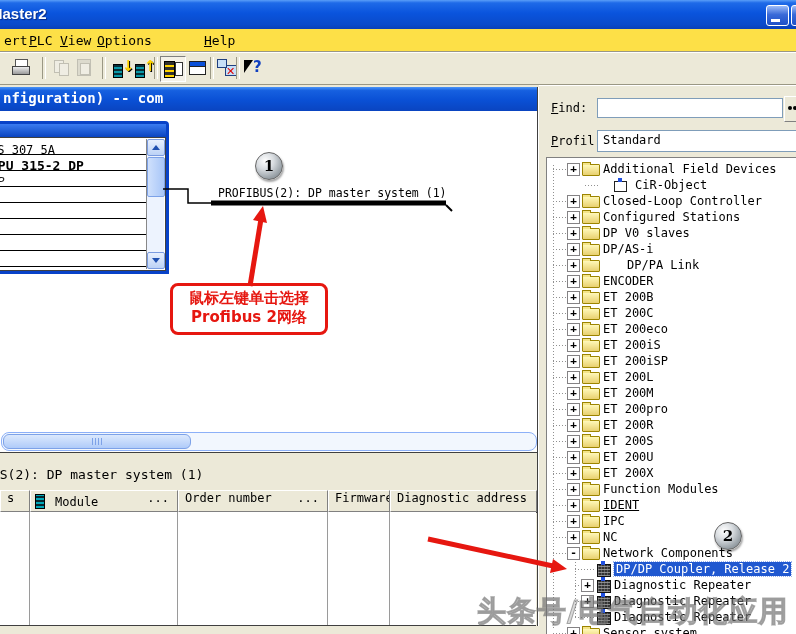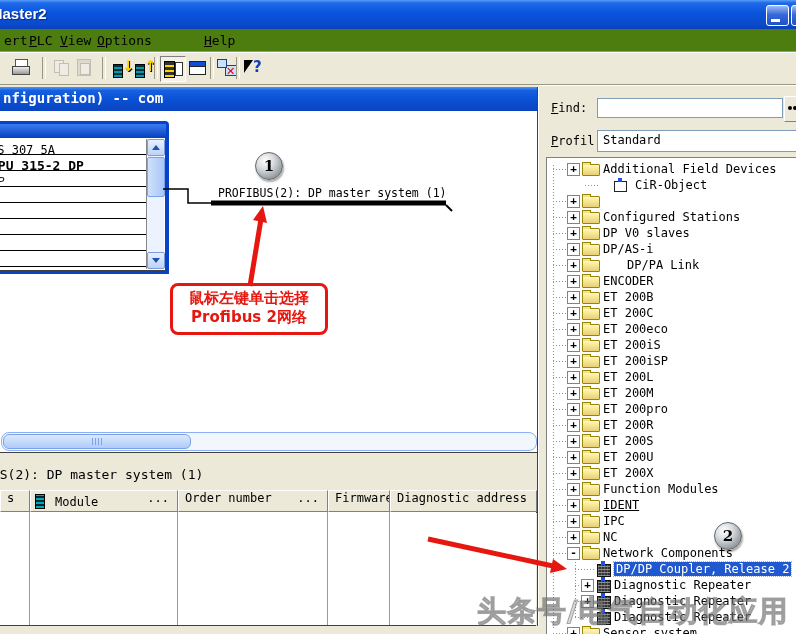--- a/index.html
+++ b/index.html
@@ -9,21 +9,21 @@
   .titlebar{position:absolute;left:0;top:0;width:796px;height:29px;
     background:linear-gradient(180deg,#5A9EF8 0%,#1E6AE8 10%,#0A54DD 45%,#0A4ACA 85%,#0A40B8 100%);}
   .titlebar .title{position:absolute;left:-10px;top:5px;color:#fff;font:bold 15px "Liberation Sans",sans-serif;
     text-shadow:1px 1px 1px #0a2a80;white-space:nowrap;}
   .winbtn{position:absolute;top:5px;width:21px;height:19px;border-radius:3px;border:1px solid #fff;
     background:linear-gradient(180deg,#9CBCF8,#3A6AD8 45%,#1E50C8);}
   .winbtn.min{left:766px;}
   .winbtn.min::after{content:"";position:absolute;left:4px;bottom:3px;width:9px;height:3px;background:#fff;}
   .winbtn.partial{left:791px;}
   
-  .menubar{position:absolute;left:0;top:29px;width:796px;height:22px;background:#4d7c0f;border-bottom:1px solid #9A9784;}
+  .menubar{position:absolute;left:0;top:29px;width:796px;height:22px;background:#fde047;border-bottom:1px solid #9A9784;}
   .menu-item{position:absolute;top:3px;font:13px "DejaVu Sans Mono",monospace;color:#000;padding:1px 2px;}
   
   .toolbar{position:absolute;left:0;top:52px;width:796px;height:31px;background:#ECE9D8;
     border-top:1px solid #fff;border-bottom:1px solid #9A9784;}
   .tsep{position:absolute;top:4px;width:2px;height:22px;border-left:1px solid #9A9784;border-right:1px solid #fff;}
   .tbtn{position:absolute;top:3px;width:24px;height:24px;}
   .tbtn.pressed{border:1px solid;border-color:#808080 #fff #fff #808080;background:#F4F1E8;}
   .tbtn.disabled{opacity:.5;filter:grayscale(60%);}
   .ticon{position:absolute;left:1px;top:1px;width:22px;height:22px;}
   .ticon::before,.ticon::after{position:absolute;content:"";}
@@ -280,20 +280,21 @@
         <span class="tico ico-folder" style="left: 36px;"></span>
         <span class="tlabel" style="left: 57px;">Additional Field Devices</span>
       </div>
       <div class="trow" style="top: 177px; margin-left: 32px;">
         <span class="tico ico-cir" style="left: 36px;"></span>
         <span class="tlabel" style="left: 57px;">CiR-Object</span>
       </div>
       <div class="trow" style="top: 193px;">
         <span class="exp" style="left: 21px;">+</span>
         <span class="tico ico-folder" style="left: 36px;"></span>
+        <span class="tlabel" style="left: 57px;">Closed-Loop Controller</span>
       </div>
       <div class="trow" style="top: 209px;">
         <span class="exp" style="left: 21px;">+</span>
         <span class="tico ico-folder" style="left: 36px;"></span>
         <span class="tlabel" style="left: 57px;">Configured Stations</span>
       </div>
       <div class="trow" style="top: 225px;">
         <span class="exp" style="left: 21px;">+</span>
         <span class="tico ico-folder" style="left: 36px;"></span>
         <span class="tlabel" style="left: 57px;">DP V0 slaves</span>

